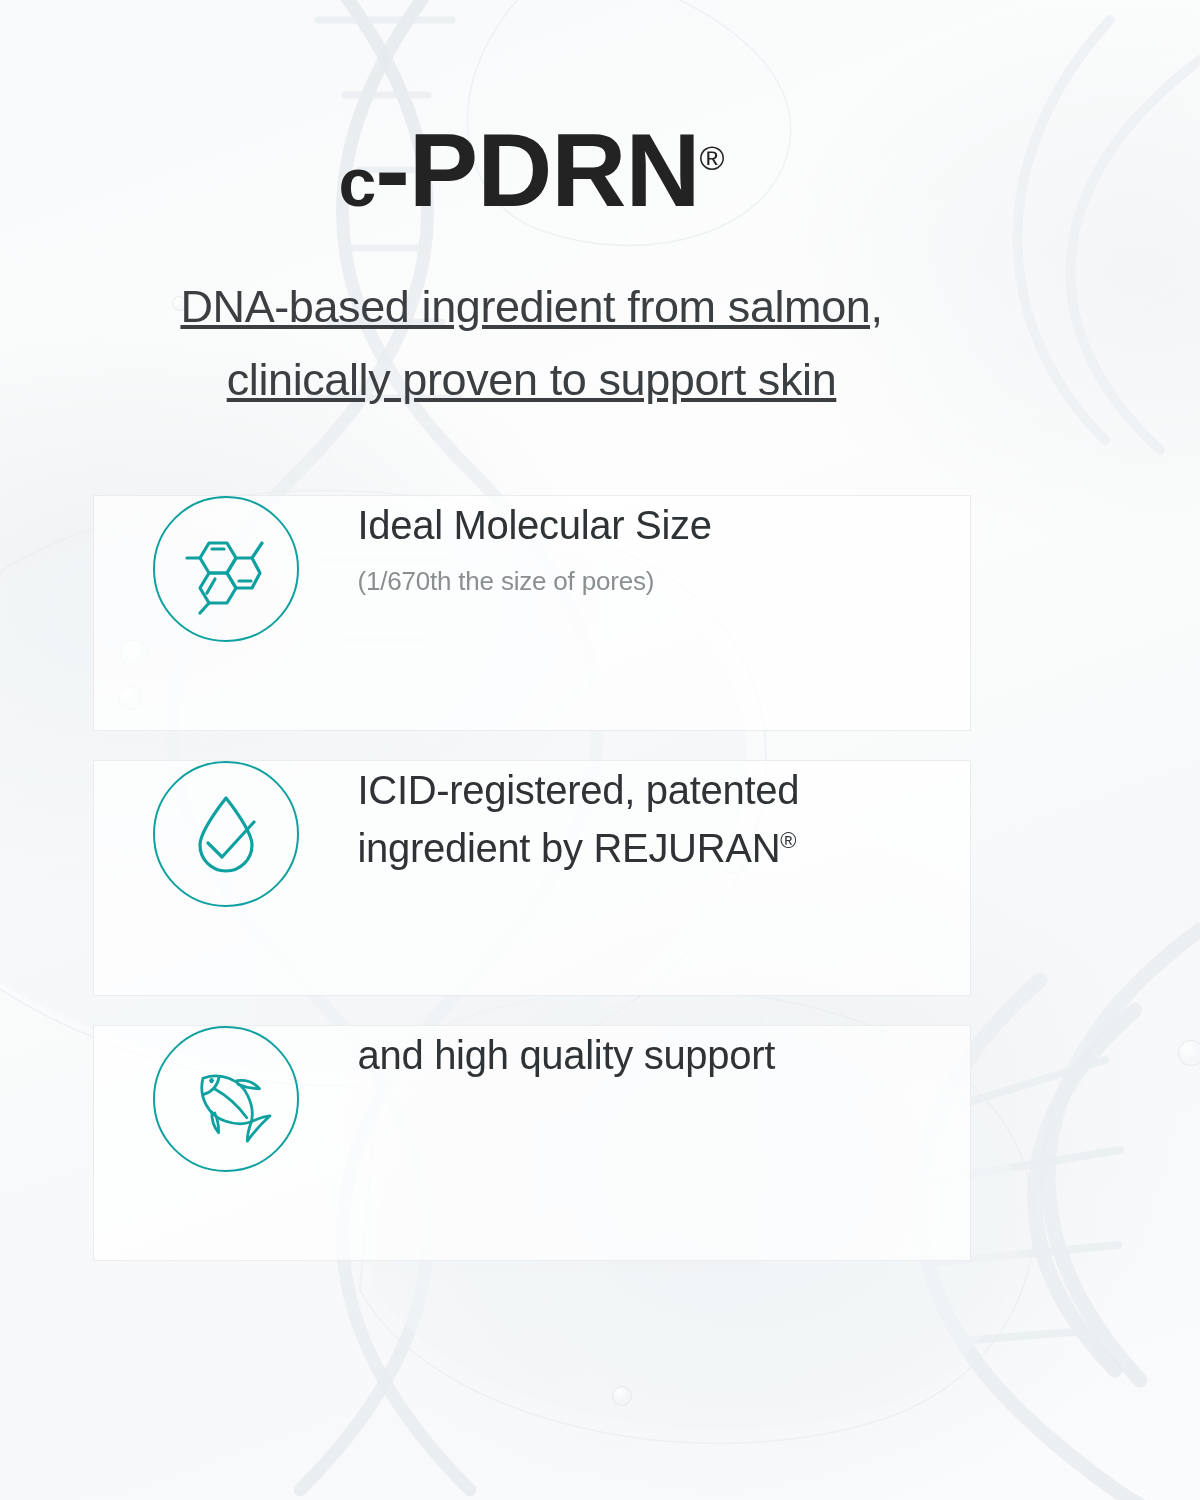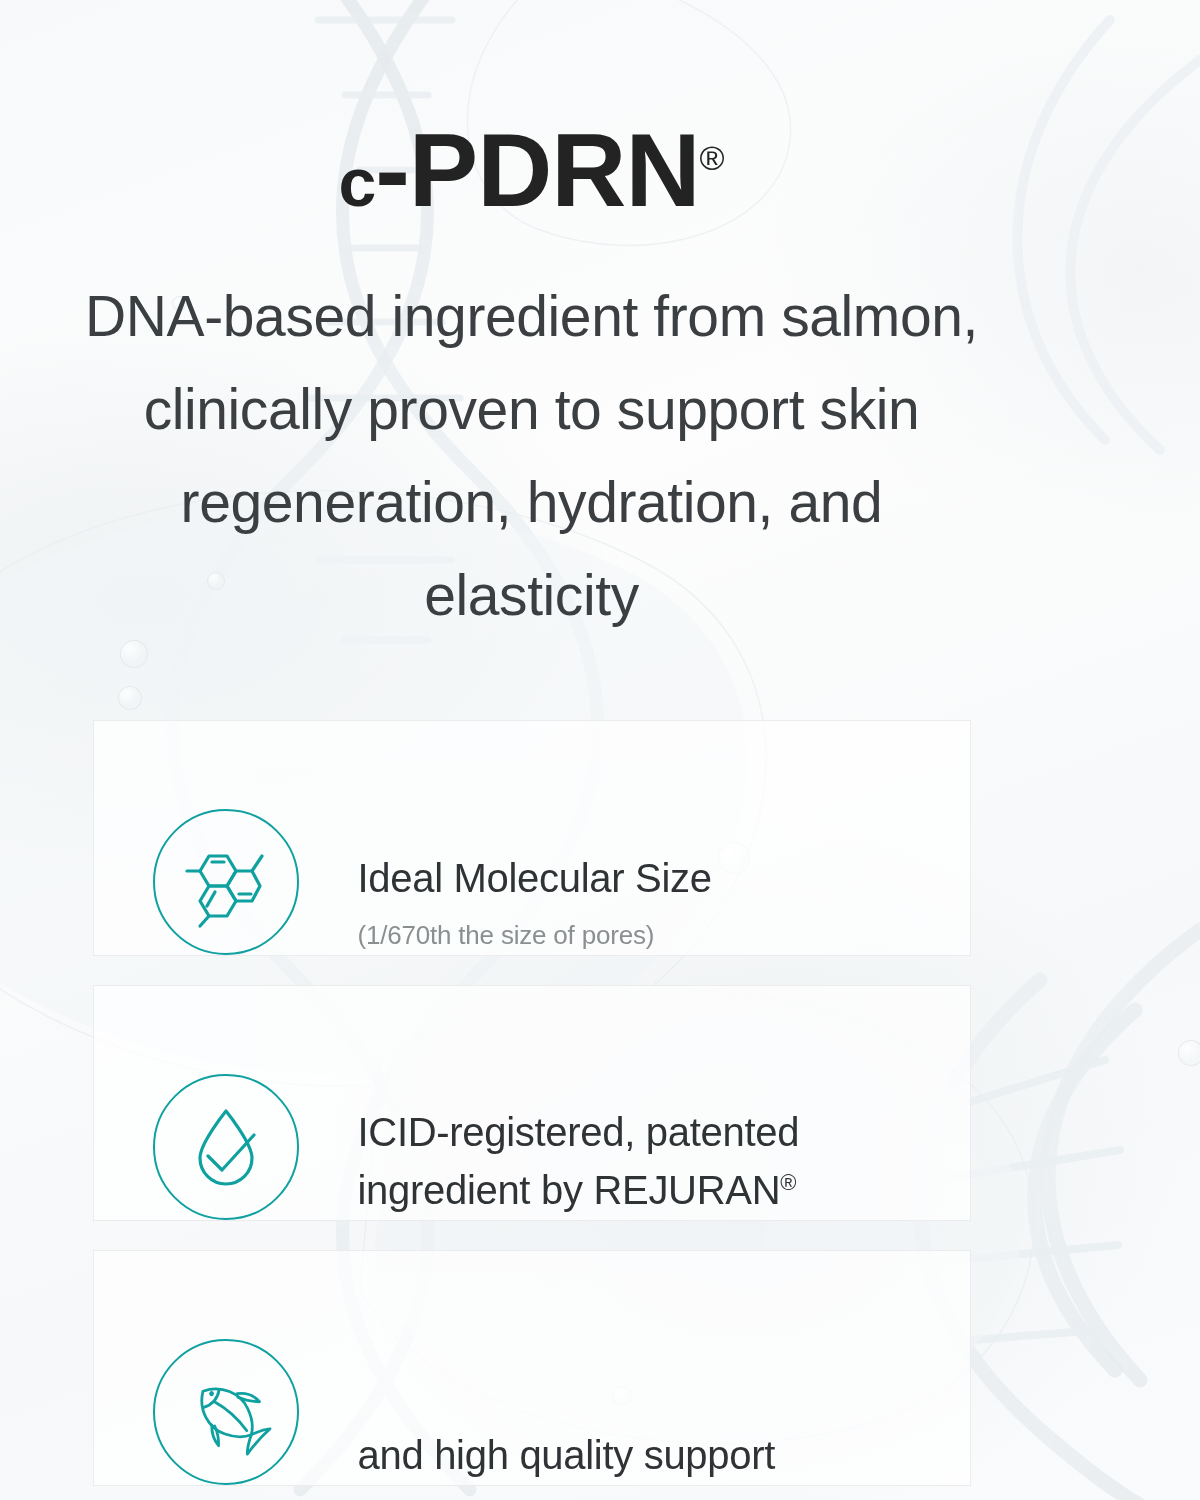--- a/index.html
+++ b/index.html
@@ -38,31 +38,32 @@
     color:#232323;
     letter-spacing:-1px;
   }
   .title .lead{font-size:68px;vertical-align:baseline;}
   .title .reg{font-size:34px;vertical-align:super;font-weight:500;letter-spacing:0;}
 
   .subtitle{
     text-align:center;
     margin:48px auto 0;
     width:900px;
-    font-size:57px;
+    font-size:45px;
     line-height:1.63;
     font-weight:400;
     color:#3b3f42;
     letter-spacing:-.4px;
+    text-decoration:underline;
   }
 
   
   .cards{margin:78px auto 0;width:878px;}
   .card{
-    display:flex;align-items:flex-end;
+    display:flex;align-items:flex-start;
     height:236px;
     background:rgba(255,255,255,.72);
     border:1px solid #ececee;
     box-sizing:border-box;
     margin-bottom:29px;
   }
   .card:last-child{margin-bottom:0;}
 
   .icon-wrap{
     width:264px;
@@ -167,21 +168,20 @@
 
 <div class="wrap">
 
   <h1 class="title">
     <span class="lead">c</span><span>-PDRN</span><span class="reg">®</span>
   </h1>
 
   <div class="subtitle">
     <div>DNA-based ingredient from salmon,</div>
     <div>clinically proven to support skin</div>
-    <div>regeneration, hydration, and elasticity</div>
   </div>
 
   <div class="cards">
 
     <div class="card">
       <div class="icon-wrap">
         <div class="icon-circle">
           <svg width="96" height="96" viewBox="0 0 96 96" fill="none" stroke="#0fa0a0" stroke-width="3.2" stroke-linecap="round" stroke-linejoin="round">
 
             <polygon points="31,22 49,22 58,37 49,52 31,52 22,37"></polygon>

